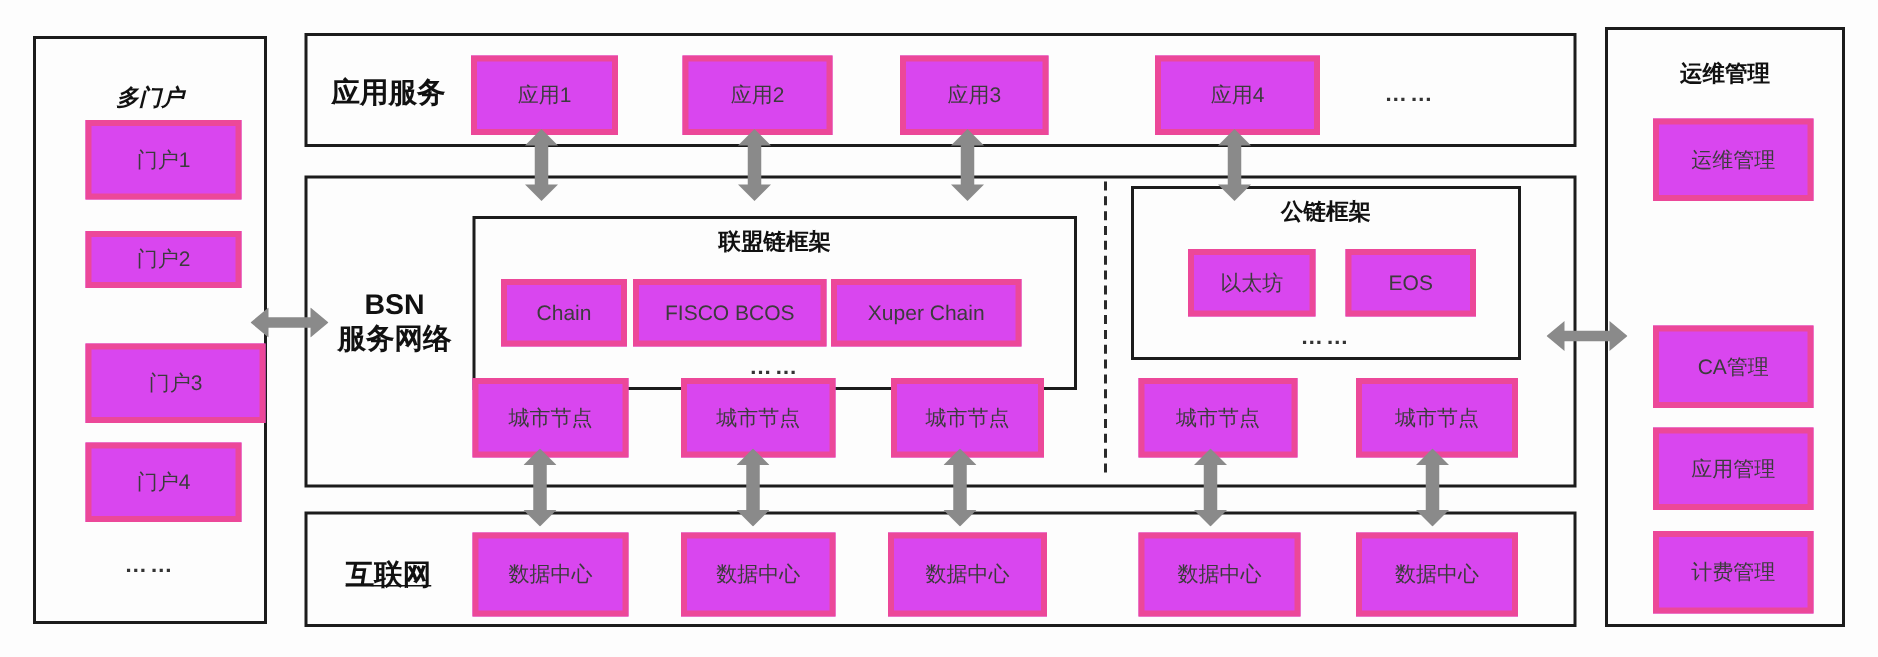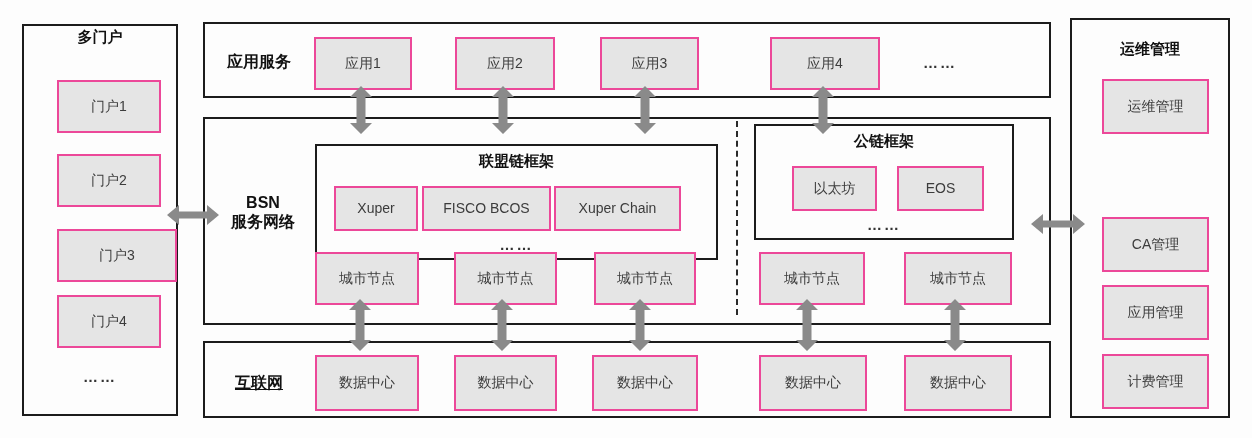--- a/index.html
+++ b/index.html
@@ -13,35 +13,35 @@
     overflow: hidden;
   }
   .frame {
     position: absolute;
     border: 2px solid #1c1c1c;
     background: #fdfdfd;
     box-sizing: border-box;
   }
   .node {
     position: absolute;
-    border: 2px solid #ec4899;
-    background: #e5e5e5;
+    border: 4px solid #ec4899;
+    background: #d946ef;
     box-sizing: border-box;
     display: flex;
     align-items: center;
     justify-content: center;
     font-size: 14px;
     color: #3c3c3c;
     text-align: right;
     line-height: 1.1;
   }
   .layer-label {
     position: absolute;
     font-weight: bold;
-    font-size: 16px;
+    font-size: 19px;
     color: #111;
     text-align: center;
     line-height: 1.2;
   }
   .panel-title {
     position: absolute;
     width: 100%;
     text-align: center;
     font-weight: bold;
     font-size: 15px;
@@ -71,25 +71,25 @@
   }
   .arrow { position: absolute; z-index: 6; }
   .arrow svg { display: block; }
 </style>
 </head>
 <body>
 
 <div id="canvas">
 
   <div class="frame" style="left:22px; top:24px; width:156px; height:392px;">
-    <div class="panel-title" style="top:2px;">多门户</div>
+    <div class="panel-title" style="top:30px;font-style:italic;">多门户</div>
     <div class="node" style="left:33px; top:54px;  width:104px; height:53px;">
         <span>门户1</span>
       </div>
-    <div class="node" style="left:33px; top:128px; width:104px; height:53px;">
+    <div class="node" style="left:33px; top:128px; width:104px; height:38px;">
         <span>门户2</span>
       </div>
     <div class="node" style="left:33px; top:203px; width:120px; height:53px;">
         <span>门户3</span>
       </div>
     <div class="node" style="left:33px; top:269px; width:104px; height:53px;">
         <span>门户4</span>
       </div>
     <div class="dots" style="left:0; top:342px; width:100%;">……</div>
   </div>
@@ -113,21 +113,21 @@
 
   <div class="frame" style="left:203px; top:117px; width:848px; height:208px;">
     <div class="layer-label" style="left:14px; top:74px; width:88px;">
       <span>BSN</span><br>
       <span>服务网络</span>
     </div>
 
     <div class="frame" style="left:110px; top:5px; width:403px; height:116px;margin-top:20px;">
       <div class="inner-title">联盟链框架</div>
       <div class="node" style="left:17px;  top:40px; width:84px;  height:45px;">
-          <span>Xuper</span>
+          <span>Chain</span>
         </div>
       <div class="node" style="left:105px; top:40px; width:129px; height:45px;">
           <span>FISCO BCOS</span>
         </div>
       <div class="node" style="left:237px; top:40px; width:127px; height:45px;">
           <span>Xuper Chain</span>
         </div>
       <div class="dots" style="left:0; top:90px; width:100%;">……</div>
     </div>
 

